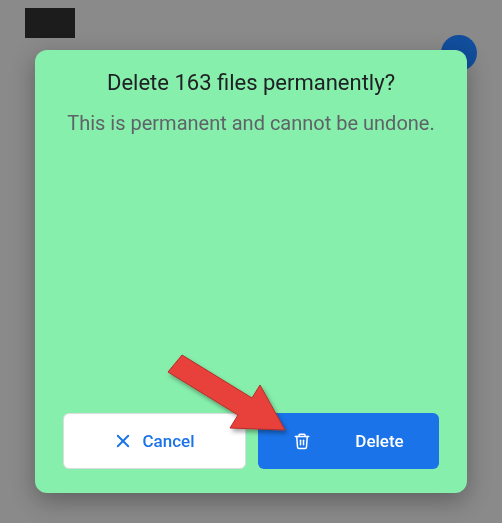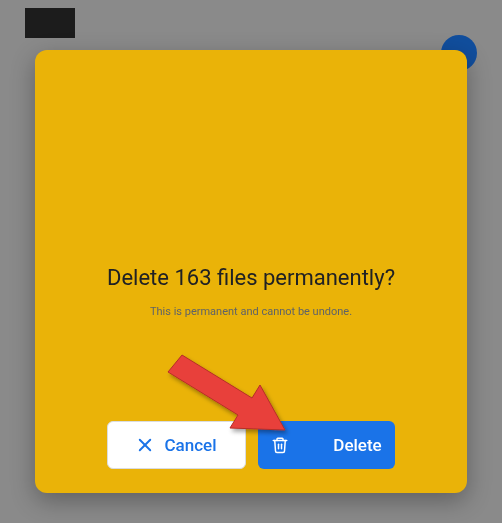--- a/index.html
+++ b/index.html
@@ -41,27 +41,26 @@
       position: absolute;
       inset: 0;
       background: rgba(0,0,0,0.32);
     }
     .dialog {
       position: absolute;
       top: 50px;
       left: 35px;
       right: 35px;
       bottom: 30px;
-      background: #eab308;
+      background: #86efac;
       border-radius: 12px;
       box-shadow: 0 8px 24px rgba(0,0,0,0.3);
       display: flex;
-      flex-direction: column;
+      flex-direction: row;
       overflow: hidden;
-      align-items: center;
     }
     .hero {
       height: 195px;
       background: #fff;
       position: relative;
       overflow: hidden;
     }
     .hero svg {
       position: absolute;
       top: -40px;
@@ -75,33 +74,33 @@
       display: flex;
       flex-direction: column;
     }
     .title {
       font-size: 22px;
       font-weight: 400;
       color: #202124;
       margin-bottom: 14px;
     }
     .subtitle {
-      font-size: 11px;
+      font-size: 20px;
       color: #5f6368;
       margin-bottom: 28px;
       line-height: 1.4;
     }
     .buttons {
       display: flex;
       gap: 12px;
       margin-top: auto;
     }
     .btn {
       flex: 1;
-      height: 48px;
+      height: 56px;
       border-radius: 6px;
       font-size: 17px;
       font-weight: 500;
       display: flex;
       align-items: center;
       justify-content: center;
       gap: 10px;
       cursor: pointer;
       border: none;
       font-family: inherit;

